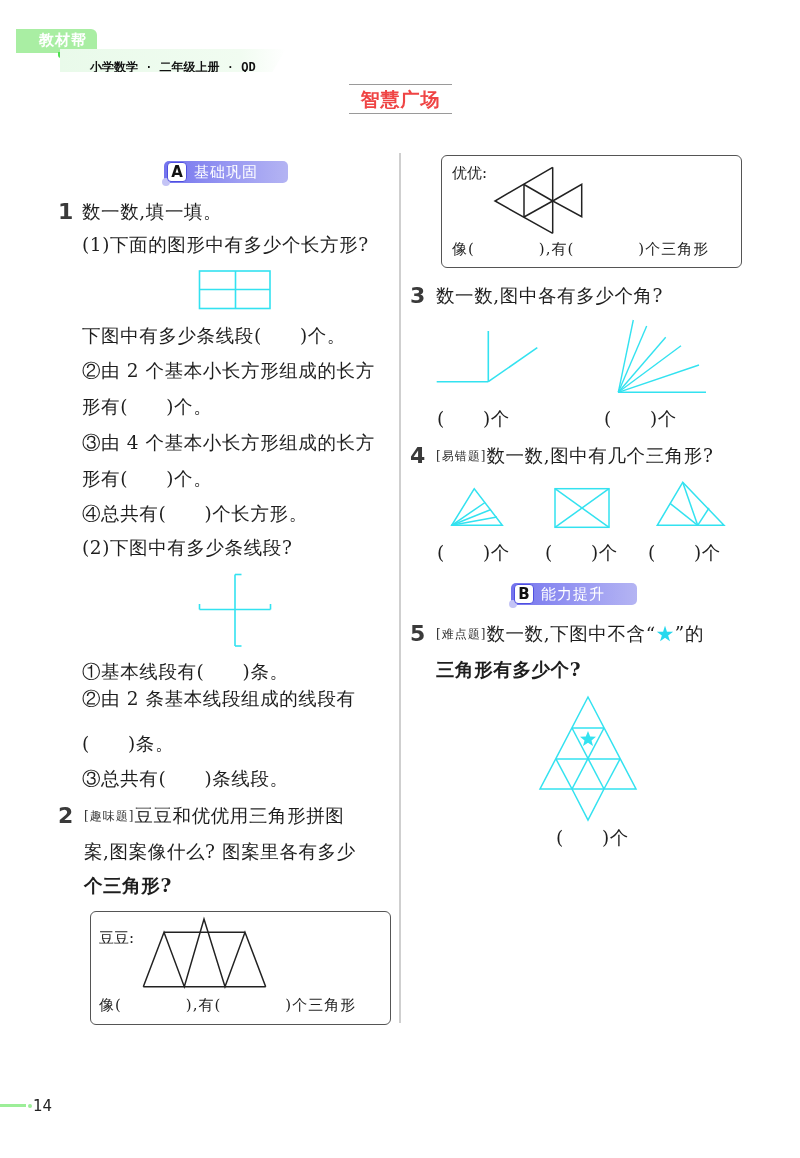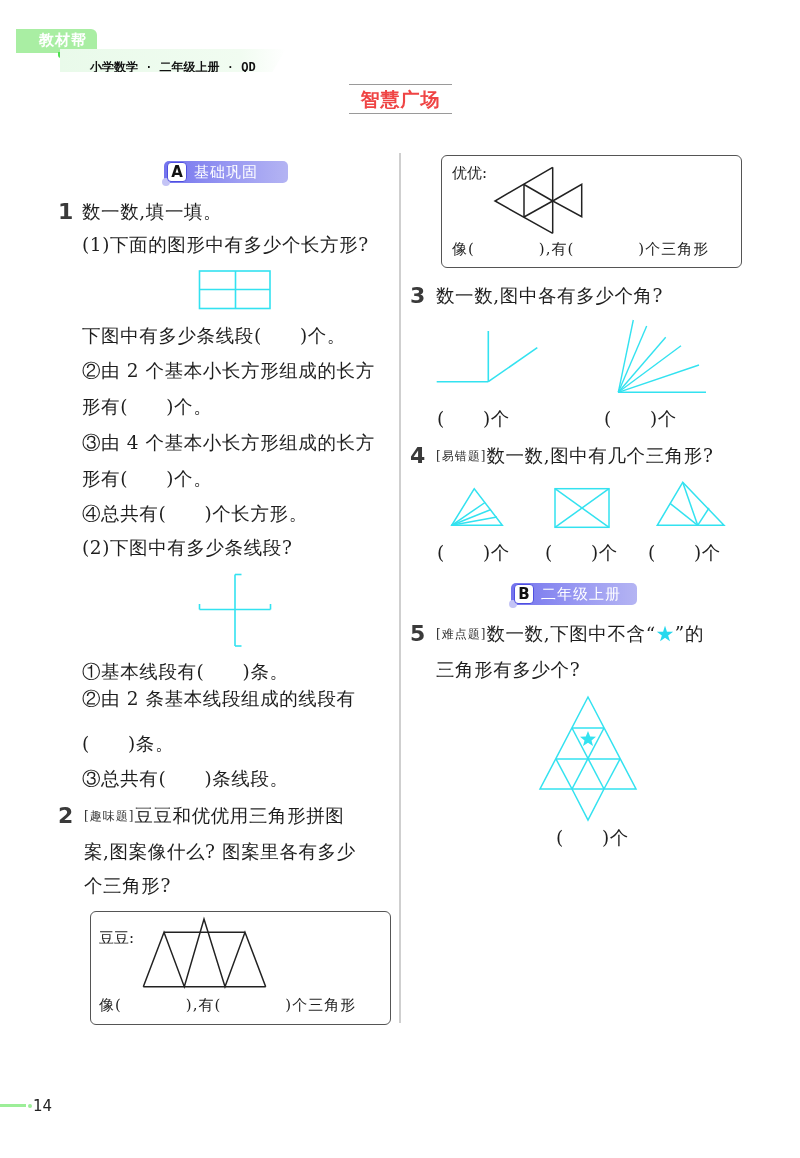--- a/index.html
+++ b/index.html
@@ -102,21 +102,21 @@
 
 <div class="line" style="left:82px; top:537px;">(2)下图中有多少条线段?</div>
 <div class="line" style="left:82px; top:661px;">①基本线段有(　　)条。</div>
 <div class="line" style="left:82px; top:688px;">②由 2 条基本线段组成的线段有</div>
 <div class="line" style="left:82px; top:733px;">(　　)条。</div>
 <div class="line" style="left:82px; top:768px;">③总共有(　　)条线段。</div>
 
 <div class="qnum" style="left:58px; top:805px;">2</div>
 <div class="line" style="left:84px; top:805px;"><span class="tag">[趣味题]</span><span>豆豆和优优用三角形拼图</span></div>
 <div class="line" style="left:84px; top:841px;">案,图案像什么? 图案里各有多少</div>
-<div class="line" style="left:84px; top:875px;">个三角形?</div>
+<div class="line" style="left:84px; top:875px;font-weight:bold;">个三角形?</div>
 
 <div class="box" style="left:90px; top:911px; width:291px; height:112px;">
   <div class="who" style="left:8px; top:17px;">豆豆:</div>
   <div class="ans" style="left:8px; top:84px;">像(　　　　),有(　　　　)个三角形</div>
 </div>
 
 <div class="box" style="left:441px; top:155px; width:291px; height:111px;">
   <div class="who" style="left:10px; top:8px;">优优:</div>
   <div class="ans" style="left:10px; top:84px;">像(　　　　),有(　　　　)个三角形</div>
 </div>
@@ -128,26 +128,26 @@
 
 <div class="qnum" style="left:410px; top:445px;">4</div>
 <div class="line" style="left:436px; top:445px;"><span class="tag">[易错题]</span><span>数一数,图中有几个三角形?</span></div>
 <div class="line" style="left:437px; top:542px;">(　　)个</div>
 <div class="line" style="left:545px; top:542px;">(　　)个</div>
 <div class="line" style="left:648px; top:542px;">(　　)个</div>
 
 <div class="badge" style="left:511px; top:583px; width:126px;">
   <div class="dot"></div>
   <div class="letter">B</div>
-  <div class="label">二年级上册</div>
+  <div class="label">能力提升</div>
 </div>
 
 <div class="qnum" style="left:410px; top:623px;">5</div>
 <div class="line" style="left:436px; top:623px;"><span class="tag">[难点题]</span><span>数一数,下图中不含“</span><span class="star-inline">★</span><span>”的</span></div>
-<div class="line" style="left:436px; top:659px;">三角形有多少个?</div>
+<div class="line" style="left:436px; top:659px;font-weight:bold;">三角形有多少个?</div>
 <div class="line" style="left:556px; top:827px;">(　　)个</div>
 
 <svg width="800" height="1158">
 
   <g stroke="#33e2f0" stroke-width="1.6" fill="none">
     <rect x="199.5" y="271" width="70.5" height="37.5"></rect>
     <line x1="235.5" y1="271" x2="235.5" y2="308.5"></line>
     <line x1="199.5" y1="289.5" x2="270" y2="289.5"></line>
   </g>
 

